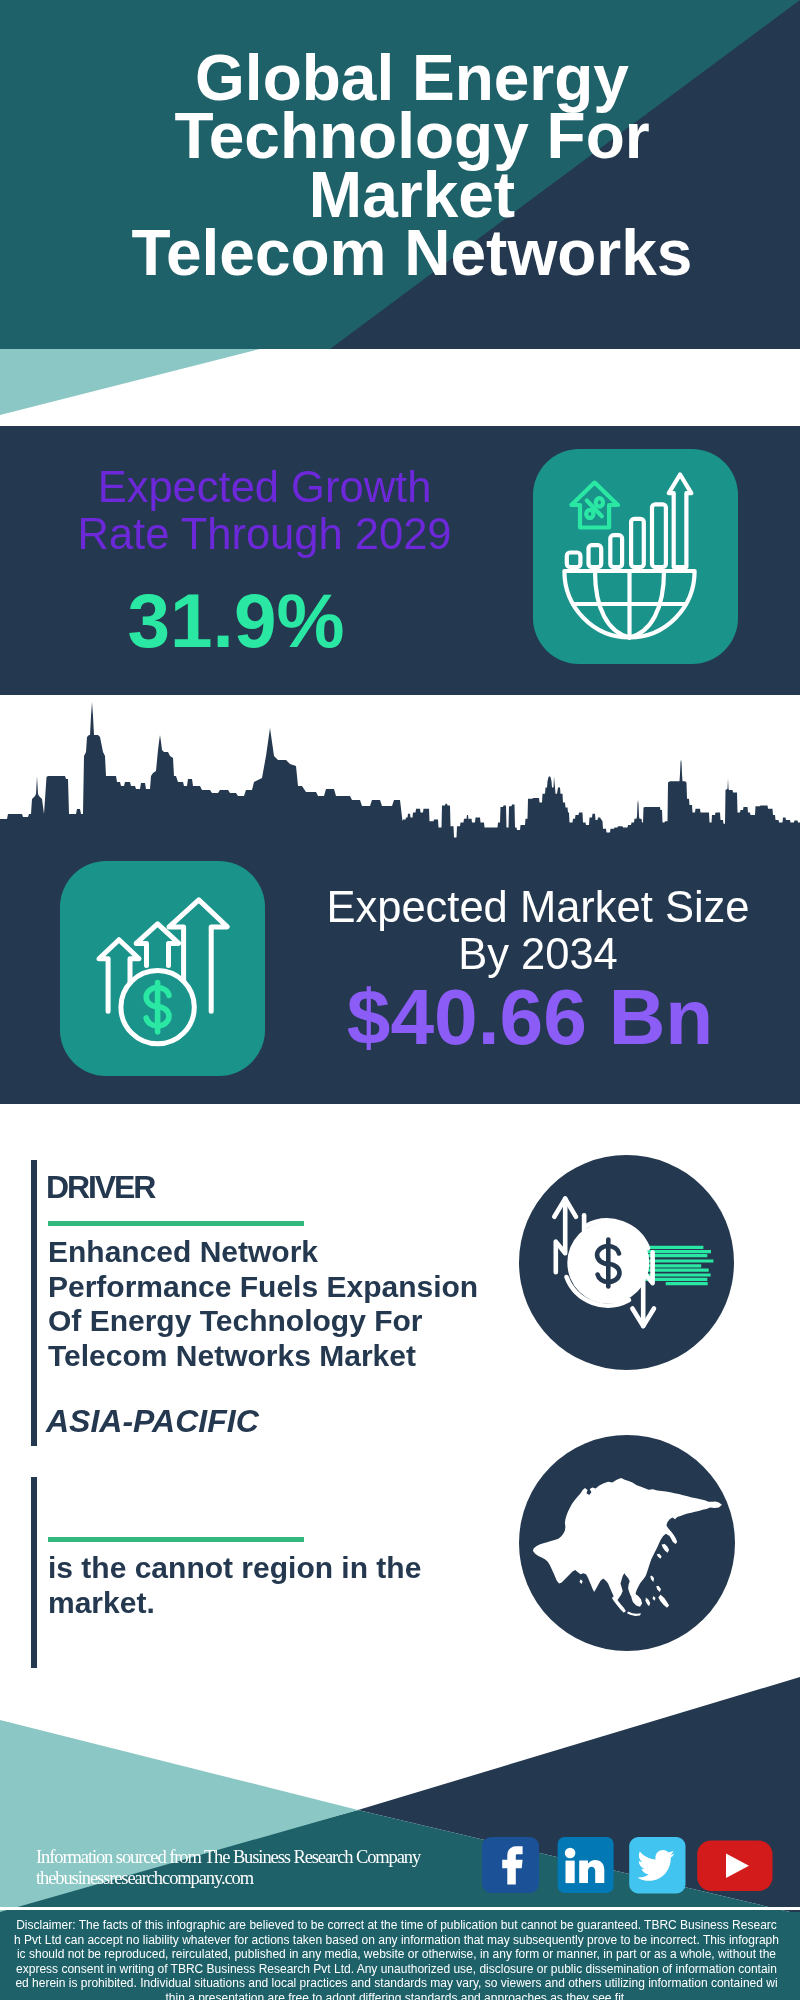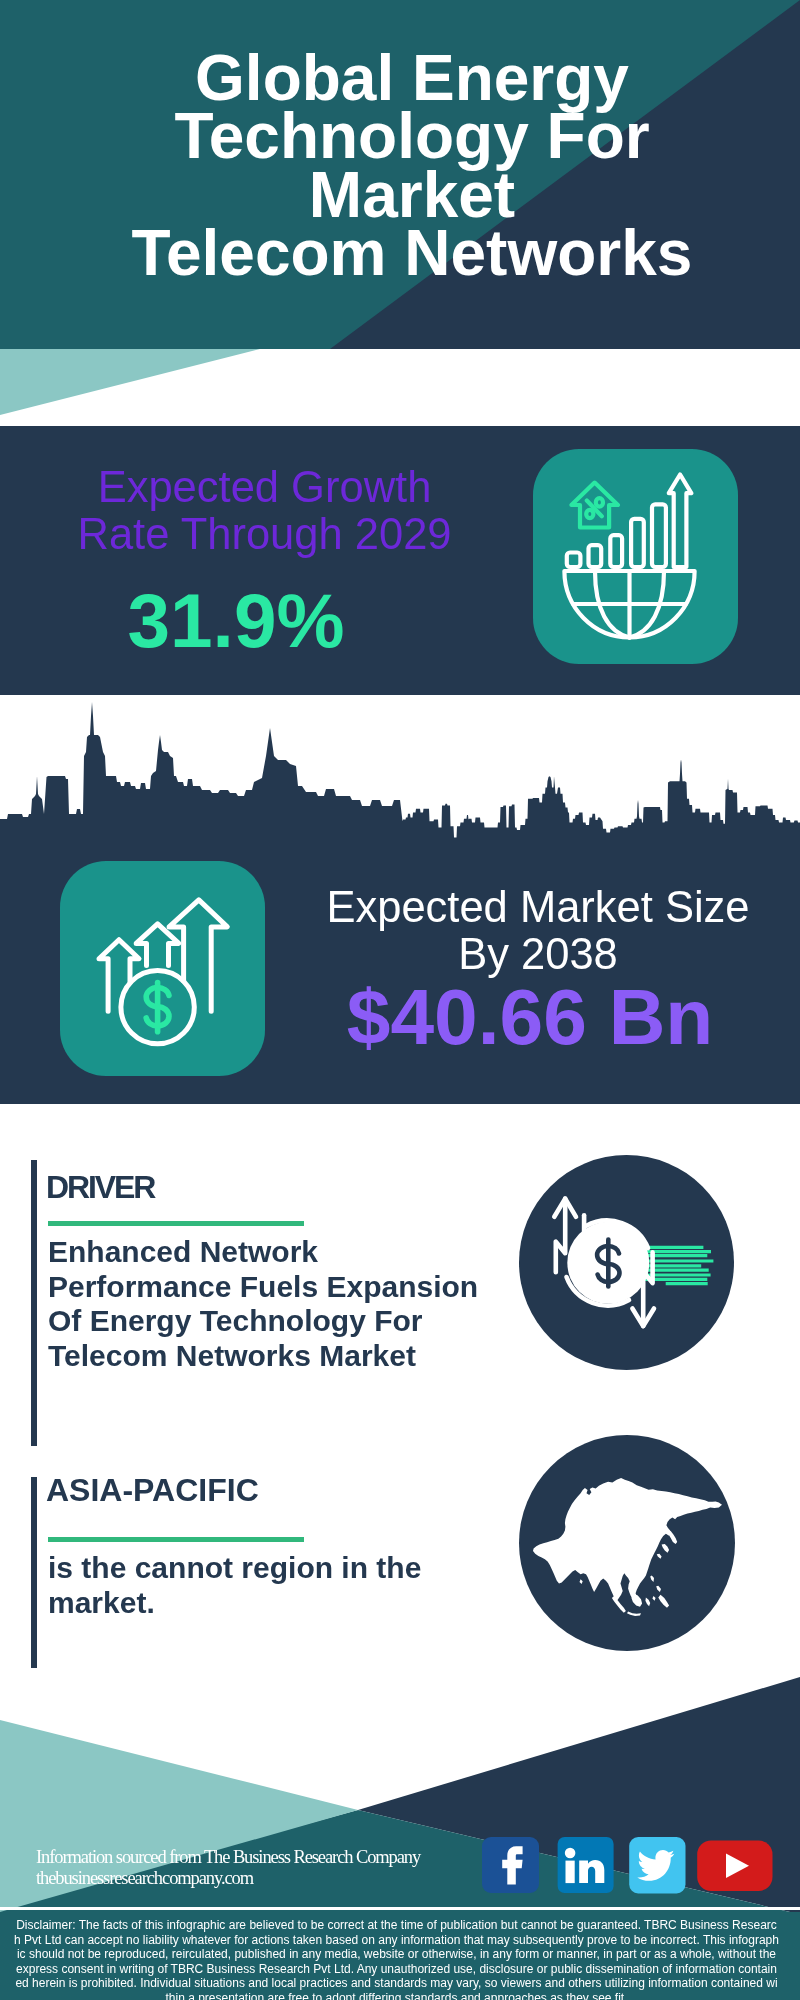--- a/index.html
+++ b/index.html
@@ -32,21 +32,21 @@
   
   .vbar{width:6px;background:#24384f;left:31px;}
   #vbar1{top:1160px;height:286px;}
   #vbar2{top:1477px;height:191px;}
   .sec-title{left:46px;color:#24384f;font-weight:bold;font-size:32px;line-height:47px;}
   .greenline{left:47.7px;width:256.6px;height:5px;background:#31b87c;}
   .sec-body{left:48px;color:#24384f;font-weight:bold;font-size:30px;line-height:34.7px;}
   #driver-title{top:1164px;letter-spacing:-2.1px;}
   #driver-line{top:1221.3px;}
   #driver-body{top:1235px;width:460px;}
-  #region-title{top:1467px;letter-spacing:0px;}
+  #region-title{top:1398px;letter-spacing:0px;font-style:italic;}
   #region-line{top:1537px;}
   #region-body{top:1551px;width:430px;}
   #driver-circle{left:519px;top:1155px;width:210px;height:210px;}
   #region-circle{left:519px;top:1435px;width:210px;height:210px;}
 
   
   #src-text{left:36px;top:1847px;color:#ffffff;font-size:18.5px;line-height:20.6px;letter-spacing:-1.1px;font-family:Liberation Serif, serif;}
   #social{left:479px;top:1830px;width:300px;height:62px;}
   #disclaimer{left:14px;top:1918px;width:765px;color:#ffffff;text-align:center;
               font-size:12px;line-height:14.6px;word-break:break-all;}
@@ -124,21 +124,21 @@
     <circle cx="97.6" cy="146.1" r="36.7"></circle>
   </g>
   <g fill="none" stroke="#2ae8a3" stroke-width="5.6" stroke-linejoin="round" stroke-linecap="round">
     <path d="M97.6 121.5 V170.7"></path>
     <path d="M109 134.5 a11.4 9.6 0 0 0 -11.4 -8 a11.4 9.6 0 0 0 0 19.2 a11.4 9.6 0 0 1 0 19.2 a11.4 9.6 0 0 1 -11.4 -8"></path>
   </g>
 </svg>
     </div>
   <div class="abs" id="size-label">
       <div>Expected Market Size</div>
-      <div>By 2038</div>
+      <div>By 2034</div>
     </div>
   <div class="abs" id="size-value">$40.66 Bn</div>
 
   <div class="abs vbar" id="vbar1"></div>
   <div class="abs sec-title" id="driver-title">DRIVER</div>
   <div class="abs greenline" id="driver-line"></div>
   <div class="abs sec-body" id="driver-body">Enhanced Network Performance Fuels Expansion Of Energy Technology For Telecom Networks Market</div>
   <div class="abs" id="driver-circle">
       <svg width="215" height="215" viewBox="0 0 215 215">
   <circle cx="107.5" cy="107.5" r="107.5" fill="#24384f"></circle>

